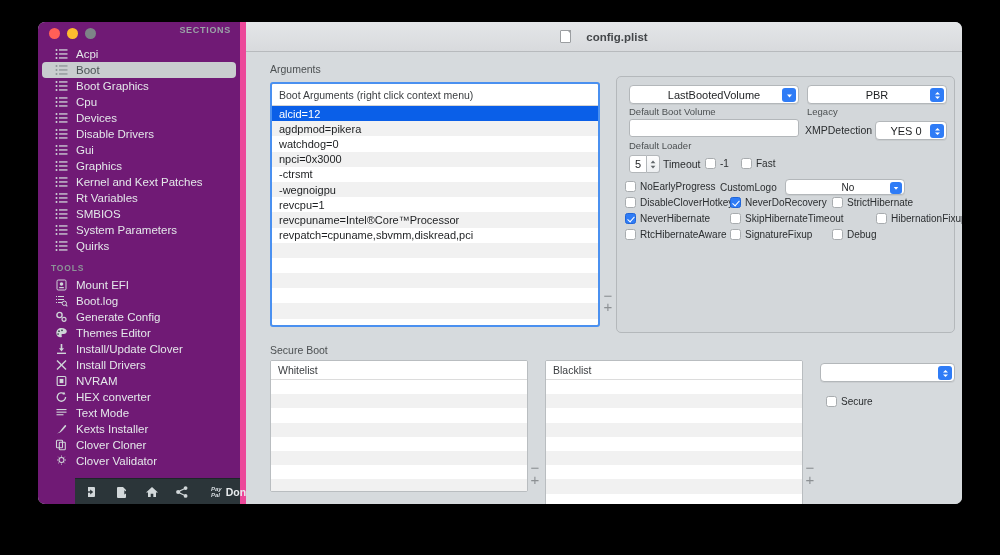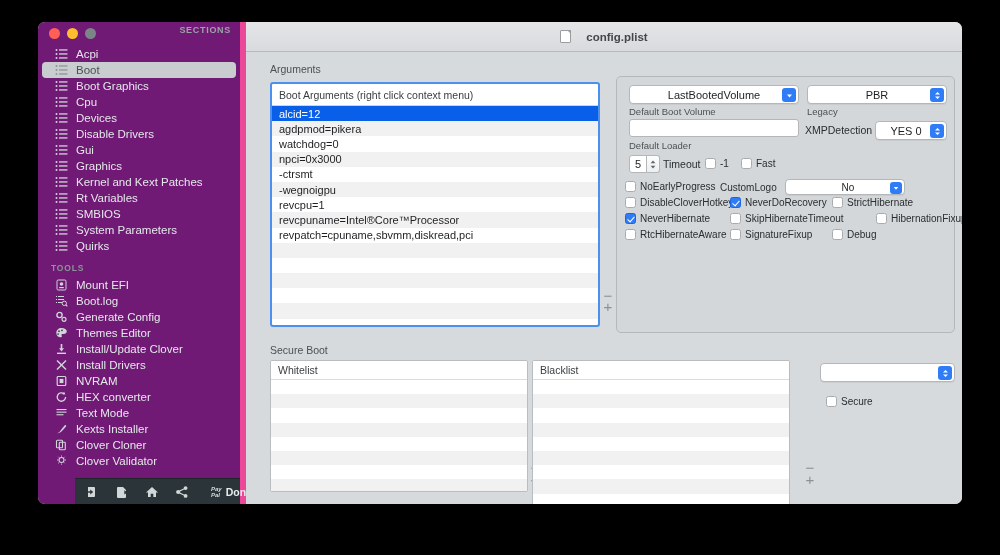--- a/index.html
+++ b/index.html
@@ -732,21 +732,21 @@
         <div class="list-row"></div>
         <div class="list-row alt"></div>
         <div class="list-row"></div>
         <div class="list-row alt"></div>
       </div>
       <div class="side-pm" style="left:283px; top:410px;">
         <span class="pm">−</span>
         <span class="pm">+</span>
       </div>
 
-      <div class="list-box" style="left:286px; top:308px; width:258px; height:162px;">
+      <div class="list-box" style="left:299px; top:308px; width:258px; height:162px;">
         <div class="list-head">Blacklist</div>
         <div class="list-row"></div>
         <div class="list-row alt"></div>
         <div class="list-row"></div>
         <div class="list-row alt"></div>
         <div class="list-row"></div>
         <div class="list-row alt"></div>
         <div class="list-row"></div>
         <div class="list-row alt"></div>
       </div>

